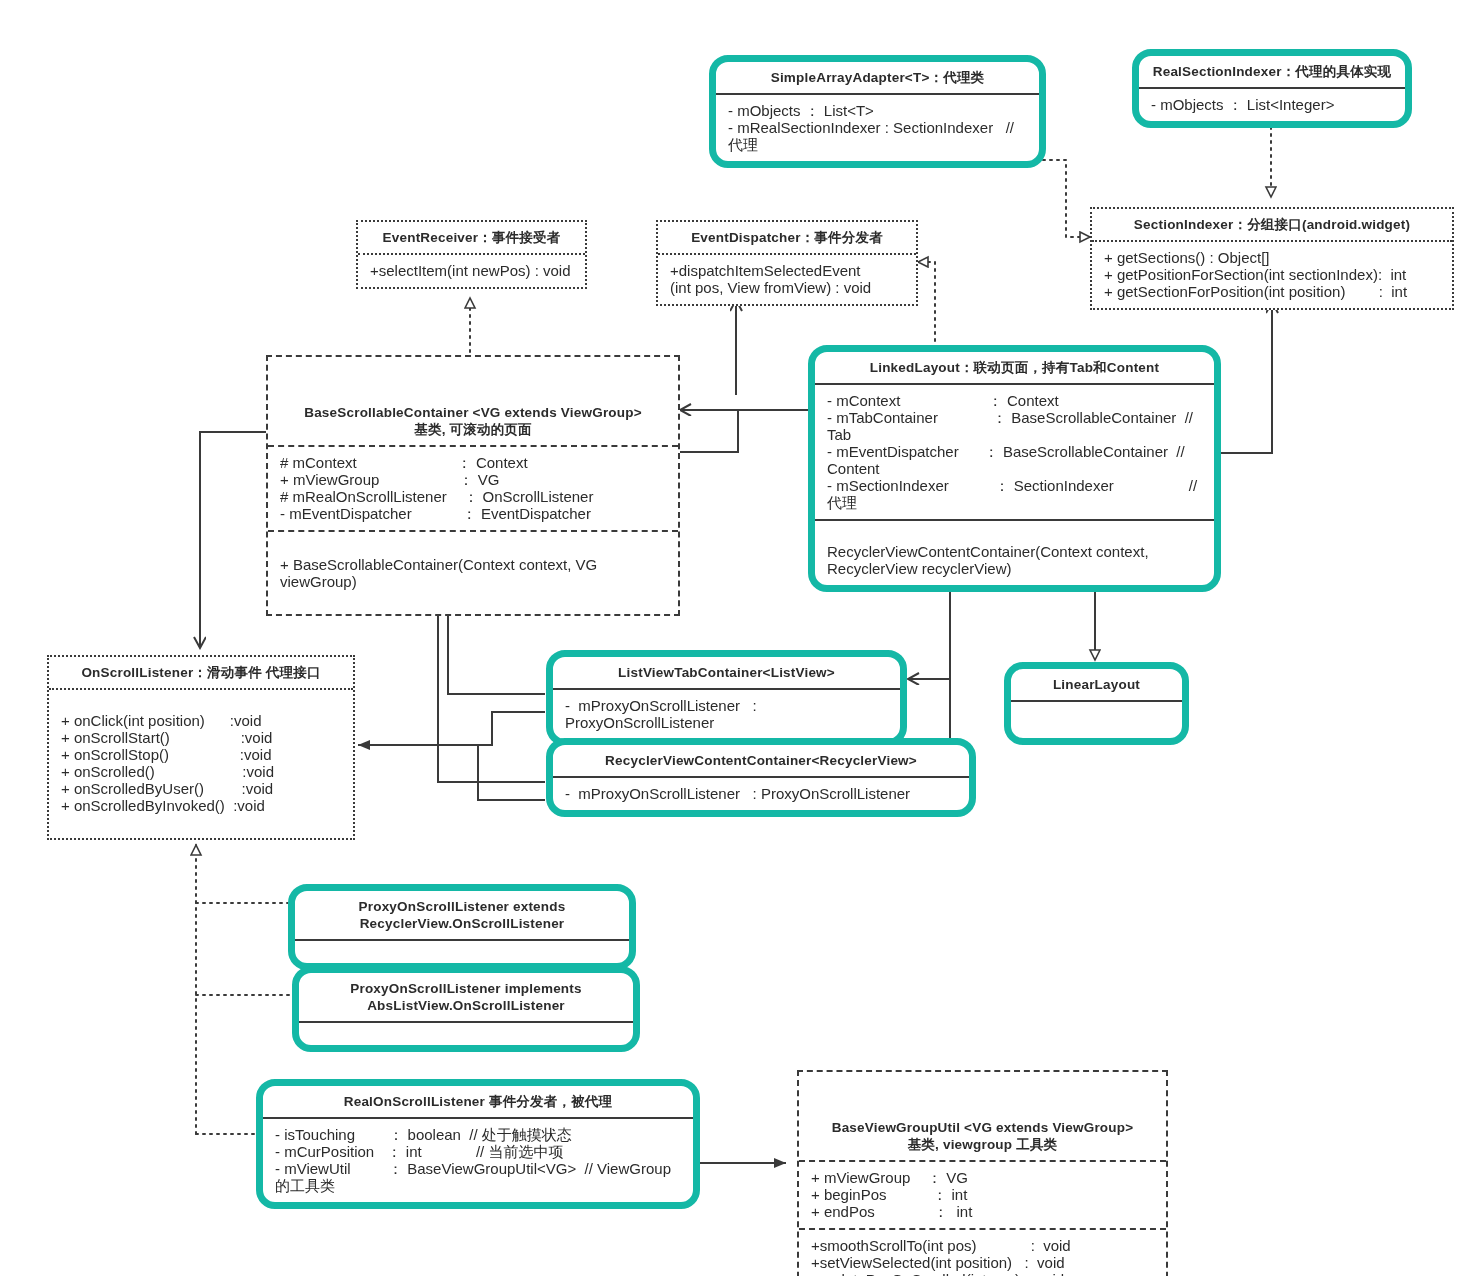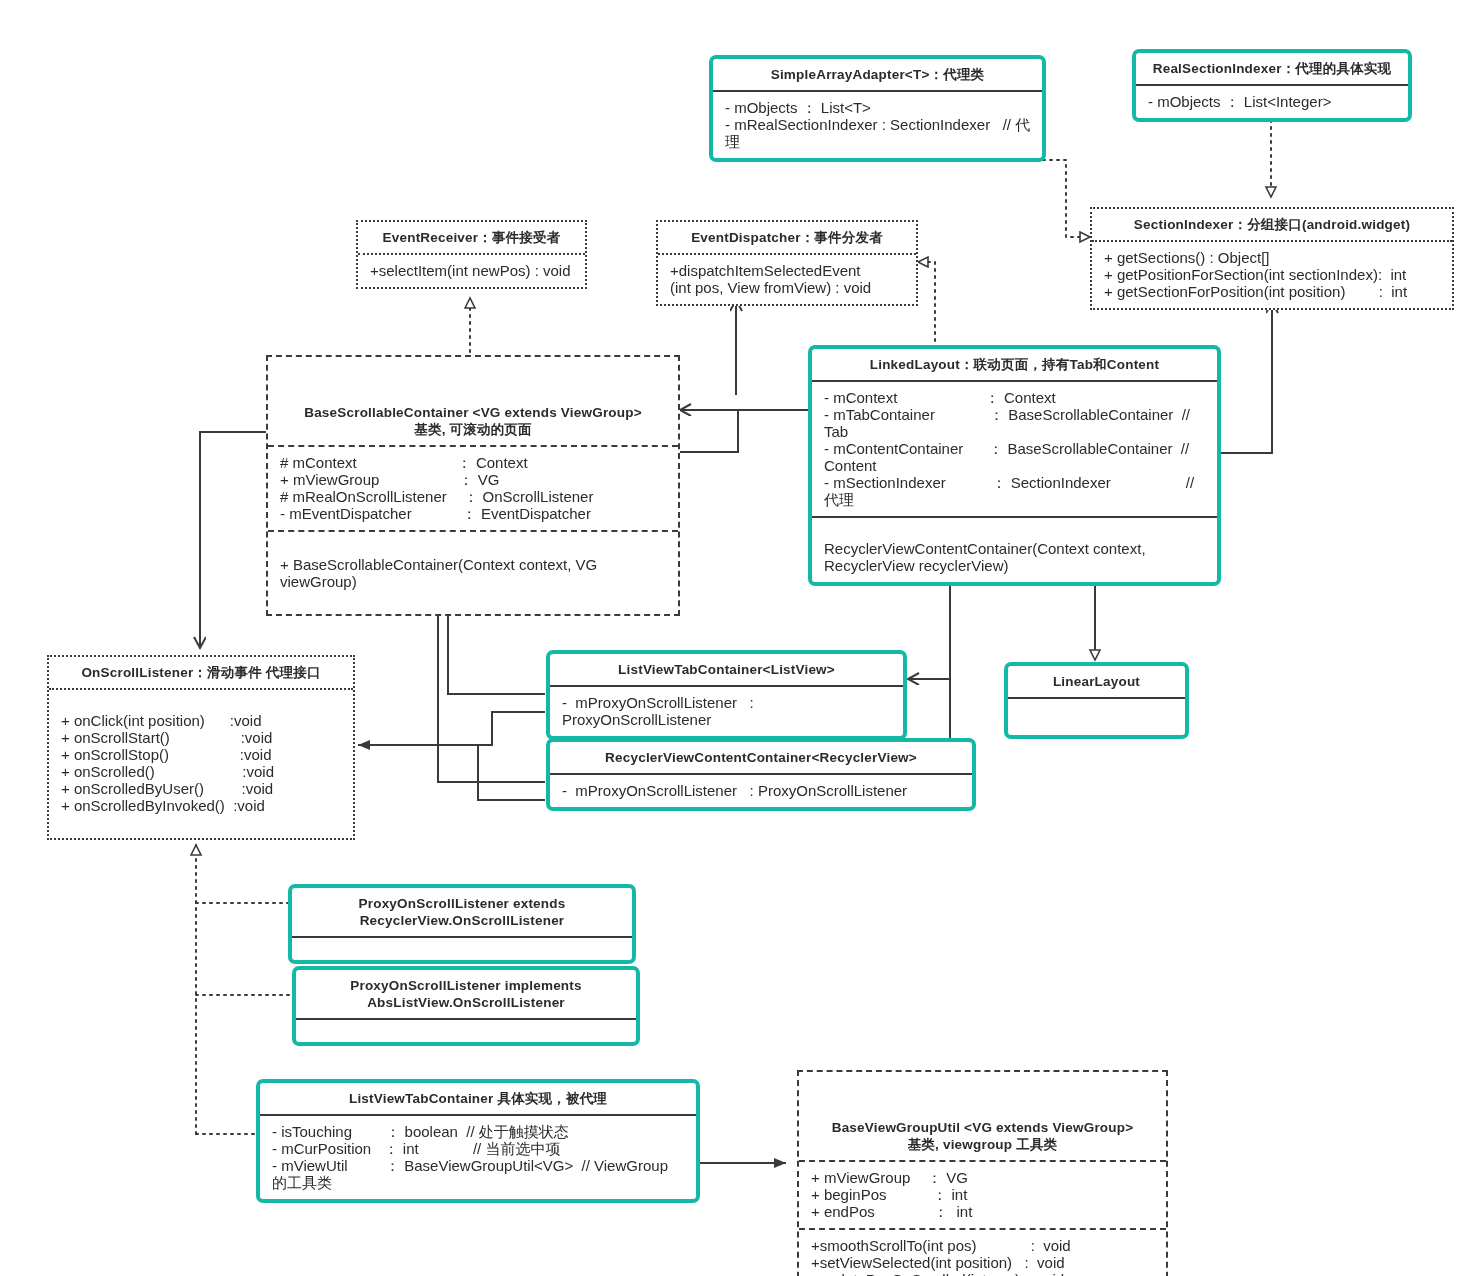--- a/index.html
+++ b/index.html
@@ -21,22 +21,22 @@
     pointer-events:none;
   }
   .node{
     position:absolute;
     box-sizing:border-box;
     background:#ffffff;
     z-index:2;
   }
   
   .solid{
-    border:4px solid #14b8a6;
-    border-radius:7px;
+    border:7px solid #14b8a6;
+    border-radius:19px;
   }
   
   .dashed{
     border:2px dashed #3a3a3a;
   }
   
   .dotted{
     border:2px dotted #3a3a3a;
   }
   .title{
@@ -196,21 +196,21 @@
 + mViewGroup                   ： VG
 # mRealOnScrollListener    ： OnScrollListener
 - mEventDispatcher            ： EventDispatcher</div>
     <div class="compartment" style="padding-top:24px;padding-bottom:24px;">+ BaseScrollableContainer(Context context, VG viewGroup)</div>
   </div>
 
   <div class="node solid" style="left:808px;top:345px;width:413px;">
     <div class="title">LinkedLayout：联动页面，持有Tab和Content</div>
     <div class="compartment">- mContext                     ： Context
 - mTabContainer             ： BaseScrollableContainer  // Tab
-- mContentContainer      ： BaseScrollableContainer  //
+- mEventDispatcher      ： BaseScrollableContainer  //
 Content
 - mSectionIndexer           ： SectionIndexer                  // 代理</div>
     <div class="compartment" style="padding-top:22px;">RecyclerViewContentContainer(Context context,
 RecyclerView recyclerView)</div>
   </div>
 
   <div class="node dotted" style="left:47px;top:655px;width:308px;">
     <div class="title">OnScrollListener：滑动事件 代理接口</div>
     <div class="compartment" style="padding-top:22px;padding-bottom:24px;">+ onClick(int position)      :void
 + onScrollStart()                 :void
@@ -241,21 +241,21 @@
     <div class="compartment empty" style="min-height:22px;"></div>
   </div>
 
   <div class="node solid" style="left:292px;top:966px;width:348px;">
     <div class="title">ProxyOnScrollListener implements
 AbsListView.OnScrollListener</div>
     <div class="compartment empty" style="min-height:22px;"></div>
   </div>
 
   <div class="node solid" style="left:256px;top:1079px;width:444px;">
-    <div class="title">ListViewTabContainer 具体实现，被代理</div>
+    <div class="title">RealOnScrollListener 事件分发者，被代理</div>
     <div class="compartment">- isTouching        ： boolean  // 处于触摸状态
 - mCurPosition   ： int             // 当前选中项
 - mViewUtil         ： BaseViewGroupUtil&lt;VG&gt;  // ViewGroup 的工具类</div>
   </div>
 
   <div class="node dashed" style="left:797px;top:1070px;width:371px;">
     <div class="title">BaseViewGroupUtil &lt;VG extends ViewGroup&gt;
 基类, viewgroup 工具类</div>
     <div class="compartment">+ mViewGroup    ： VG
 + beginPos           ： int

